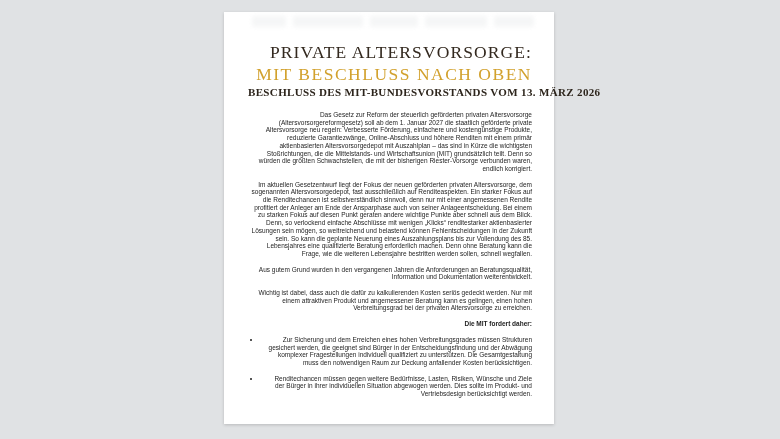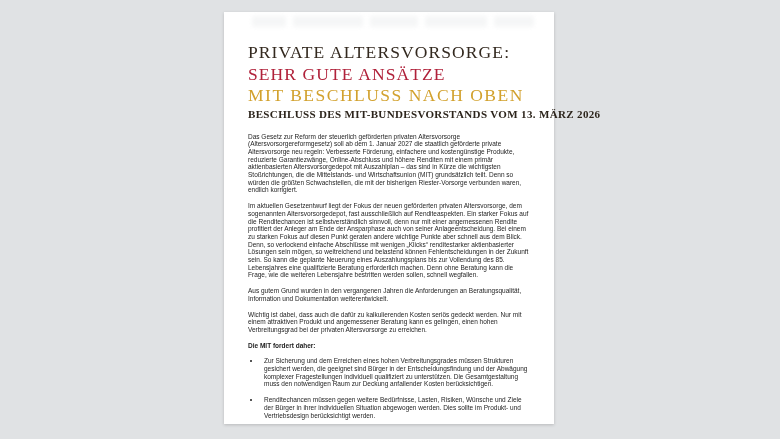--- a/index.html
+++ b/index.html
@@ -3,20 +3,21 @@
 <meta charset="utf-8">
 <style>
   html,body{margin:0;padding:0;background:#e0e2e4;}
   .canvas{
     position:relative;width:780px;height:439px;background:#e0e2e4;overflow:hidden;
     font-family:"Liberation Sans",sans-serif;
   }
   .page{
     position:absolute;left:224px;top:12px;width:330px;height:412px;background:#ffffff;
     box-shadow:0 1px 3px rgba(0,0,0,.18);
+    text-align:right;
   }
   
   .ghost-header{position:absolute;left:28px;top:4px;right:8px;height:11px;display:flex;gap:7px;filter:blur(2px);opacity:.55;}
   .ghost-header span{background:#eeeff0;border-radius:2px;height:100%;}
   .g1{width:34px}.g2{width:70px}.g3{width:48px}.g4{width:62px}.g5{width:40px}
 
   .content{position:absolute;left:24px;top:30px;width:284px;}
   .t1,.t2,.t3{
     margin:0;font-family:"Liberation Serif","DejaVu Serif",serif;font-weight:normal;
     font-size:17.5px;line-height:21.5px;letter-spacing:1.1px;white-space:nowrap;
@@ -47,21 +48,20 @@
     <div class="ghost-header">
       <span class="g1"></span>
       <span class="g2"></span>
       <span class="g3"></span>
       <span class="g4"></span>
       <span class="g5"></span>
     </div>
 
     <div class="content">
       <h1 class="t1">PRIVATE ALTERSVORSORGE:</h1>
-      <h1 class="t2">SEHR GUTE ANSÄTZE</h1>
       <h1 class="t3">MIT BESCHLUSS NACH OBEN</h1>
       <div class="subtitle">BESCHLUSS DES MIT-BUNDESVORSTANDS VOM 13. MÄRZ 2026</div>
 
       <div class="body-text">
         <p>Das Gesetz zur Reform der steuerlich geförderten privaten Altersvorsorge (Altersvorsorgereformgesetz) soll ab dem 1. Januar 2027 die staatlich geförderte private Altersvorsorge neu regeln: Verbesserte Förderung, einfachere und kostengünstige Produkte, reduzierte Garantiezwänge, Online-Abschluss und höhere Renditen mit einem primär aktienbasierten Altersvorsorgedepot mit Auszahlplan – das sind in Kürze die wichtigsten Stoßrichtungen, die die Mittelstands- und Wirtschaftsunion (MIT) grundsätzlich teilt. Denn so würden die größten Schwachstellen, die mit der bisherigen Riester-Vorsorge verbunden waren, endlich korrigiert.</p>
         <p>Im aktuellen Gesetzentwurf liegt der Fokus der neuen geförderten privaten Altersvorsorge, dem sogenannten Altersvorsorgedepot, fast ausschließlich auf Renditeaspekten. Ein starker Fokus auf die Renditechancen ist selbstverständlich sinnvoll, denn nur mit einer angemessenen Rendite profitiert der Anleger am Ende der Ansparphase auch von seiner Anlageentscheidung. Bei einem zu starken Fokus auf diesen Punkt geraten andere wichtige Punkte aber schnell aus dem Blick. Denn, so verlockend einfache Abschlüsse mit wenigen „Klicks“ renditestarker aktienbasierter Lösungen sein mögen, so weitreichend und belastend können Fehlentscheidungen in der Zukunft sein. So kann die geplante Neuerung eines Auszahlungsplans bis zur Vollendung des 85. Lebensjahres eine qualifizierte Beratung erforderlich machen. Denn ohne Beratung kann die Frage, wie die weiteren Lebensjahre bestritten werden sollen, schnell wegfallen.</p>
         <p>Aus gutem Grund wurden in den vergangenen Jahren die Anforderungen an Beratungsqualität, Information und Dokumentation weiterentwickelt.</p>
         <p>Wichtig ist dabei, dass auch die dafür zu kalkulierenden Kosten seriös gedeckt werden. Nur mit einem attraktiven Produkt und angemessener Beratung kann es gelingen, einen hohen Verbreitungsgrad bei der privaten Altersvorsorge zu erreichen.</p>
 
         <p class="bold-heading">Die MIT fordert daher:</p>

